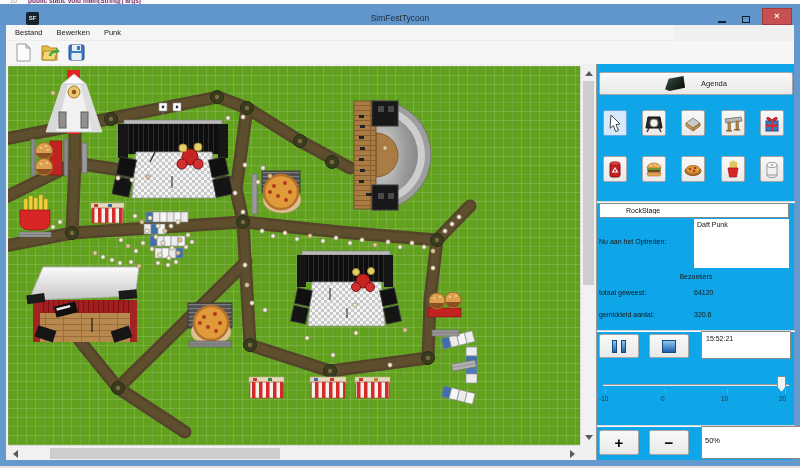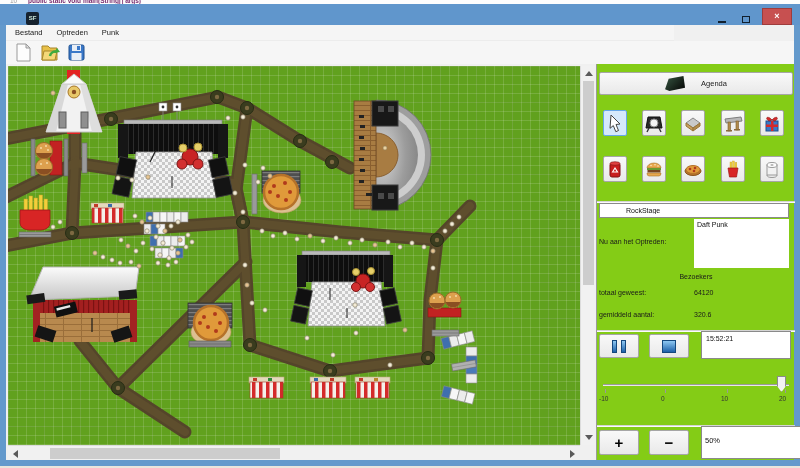--- a/index.html
+++ b/index.html
@@ -48,21 +48,21 @@
   .sbthumb{background:#cdcdcd;}
   #vthumb{left:2px;top:15px;width:11px;height:204px;}
   #hthumb{left:42px;top:2px;width:230px;height:11px;}
   .arr{width:0;height:0;position:absolute;}
   .arr-up{left:4px;top:5px;border-left:4px solid transparent;border-right:4px solid transparent;border-bottom:5px solid #5a5a5a;}
   .arr-dn{left:4px;bottom:5px;border-left:4px solid transparent;border-right:4px solid transparent;border-top:5px solid #5a5a5a;}
   .arr-lf{left:5px;top:4px;border-top:4px solid transparent;border-bottom:4px solid transparent;border-right:5px solid #5a5a5a;}
   .arr-rt{right:5px;top:4px;border-top:4px solid transparent;border-bottom:4px solid transparent;border-left:5px solid #5a5a5a;}
 
   
-  #panel{left:596px;top:64px;width:198px;height:396px;background:#84cc16;border-left:1px solid #9a9a9a;}
+  #panel{left:596px;top:64px;width:198px;height:396px;background:#0ea5e9;border-left:1px solid #9a9a9a;}
   .btn{background:linear-gradient(#f9f9f9,#e9e9e9);border:1px solid #a6a6a6;border-radius:2px;}
   #agendabtn{left:2px;top:8px;width:194px;height:23px;display:flex;align-items:center;justify-content:center;gap:16px;font-size:7.5px;color:#222;}
   #agenda-ico{width:20px;height:15px;background:linear-gradient(135deg,#2d4636 20%,#0d130f 80%);
     clip-path:polygon(18% 18%,92% 0,100% 78%,22% 100%,0 88%);}
   .toolbtn{width:24px;height:26px;top:46px;display:flex;align-items:center;justify-content:center;}
   .toolbtn.r2{top:92px;}
   .toolbtn.selected{background:#d5e9fb;border-color:#66a7e8;}
   .sep{left:0;width:198px;height:2px;border-top:1px solid #d4d4d4;border-bottom:1px solid #fbfbfb;}
   .lbl{font-size:7px;color:#1a1a1a;}
   .field{background:#fff;border:1px solid #8a8a8a;font-size:7px;color:#111;padding:2px 3px;}
@@ -91,32 +91,33 @@
 
 <div id="bgstrip" class="abs">
   <span class="lnum">10</span>
   <span class="code">public static void main(String[] args)</span>
 </div>
 
 <div id="win" class="abs"></div>
 
 <div id="titlebar" class="abs">
   <div id="appicon" class="abs">SF</div>
+  <div id="title" class="abs">SimFestTycoon</div>
   <div id="minbtn" class="abs wbtn">
       <i></i>
     </div>
   <div id="maxbtn" class="abs wbtn">
       <i></i>
     </div>
   <div id="closebtn" class="abs">×</div>
 </div>
 
 <div id="menubar" class="abs">
   <span>Bestand</span>
-  <span>Optreden</span>
+  <span>Bewerken</span>
   <span>Punk</span>
 </div>
 
 <div id="toolbarrow" class="abs">
   <div id="tb-new" class="abs tbtn">
     <svg width="22" height="21">
       <polygon points="4,2 13,2 17,6 17,19 4,19" fill="#fdfdfd" stroke="#9a9a9a"></polygon>
       <polygon points="13,2 13,6 17,6" fill="#e0e0e0" stroke="#9a9a9a"></polygon>
     </svg>
   </div>

